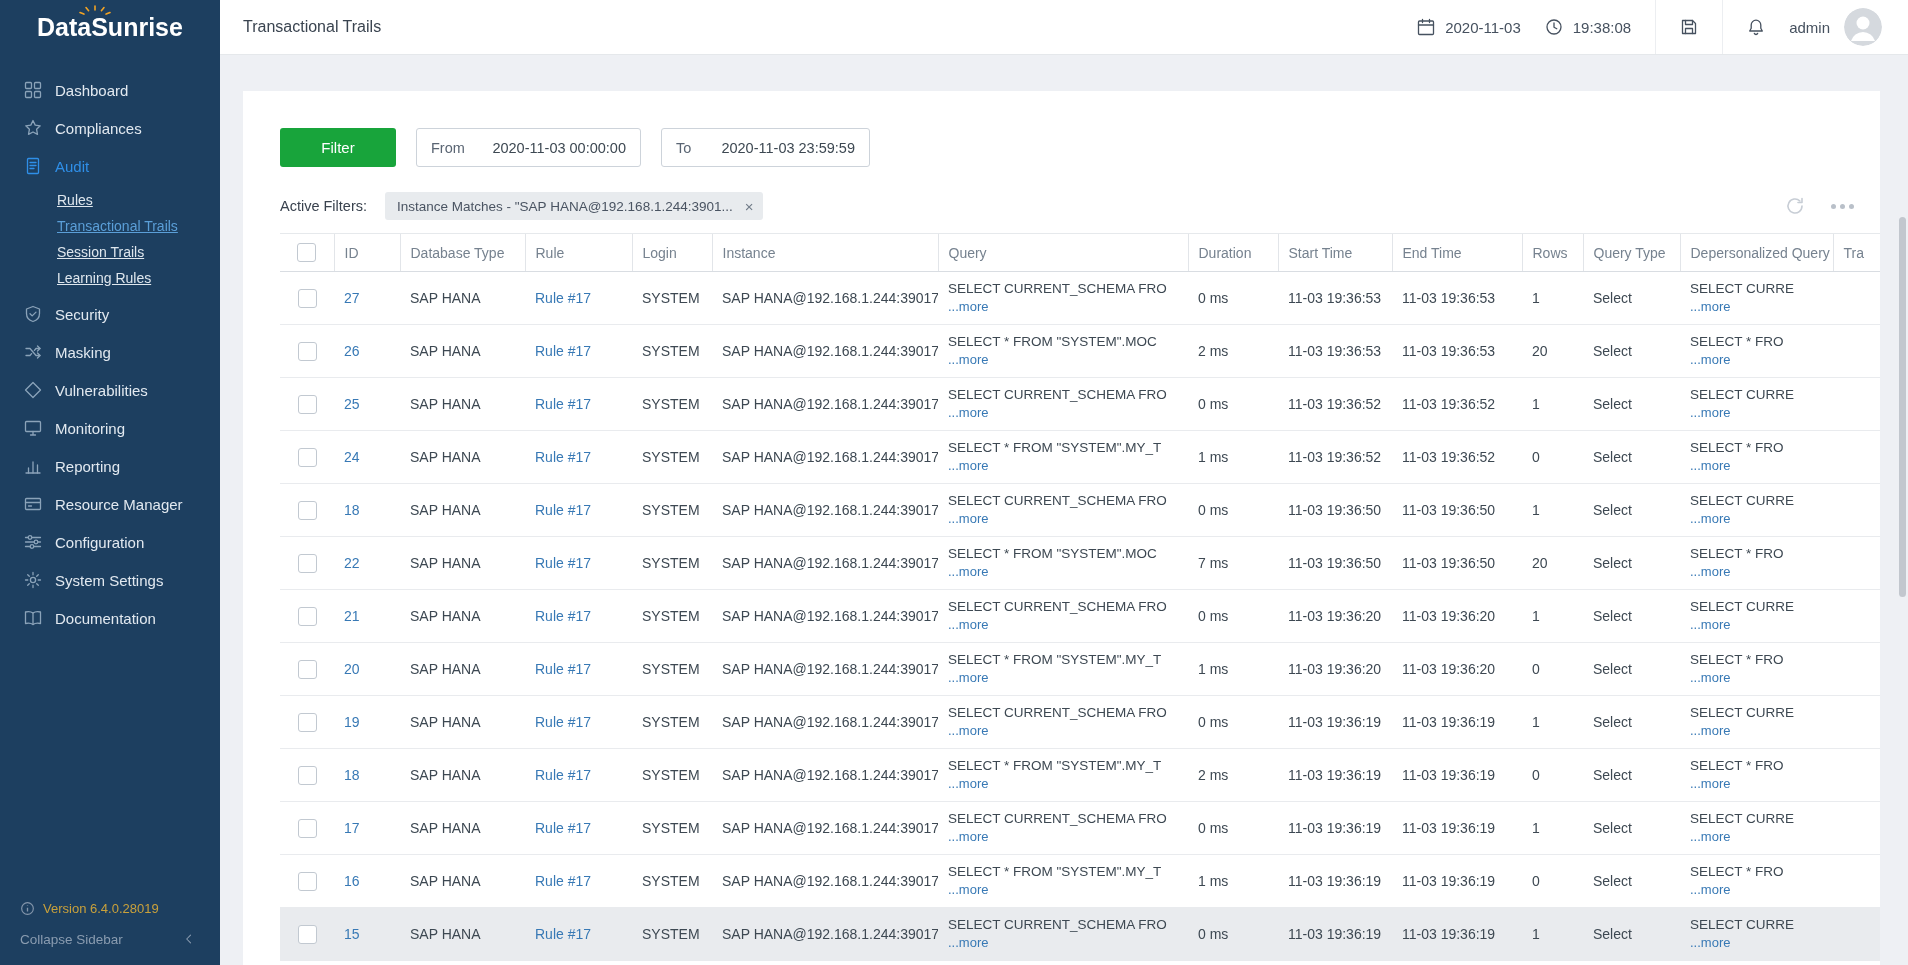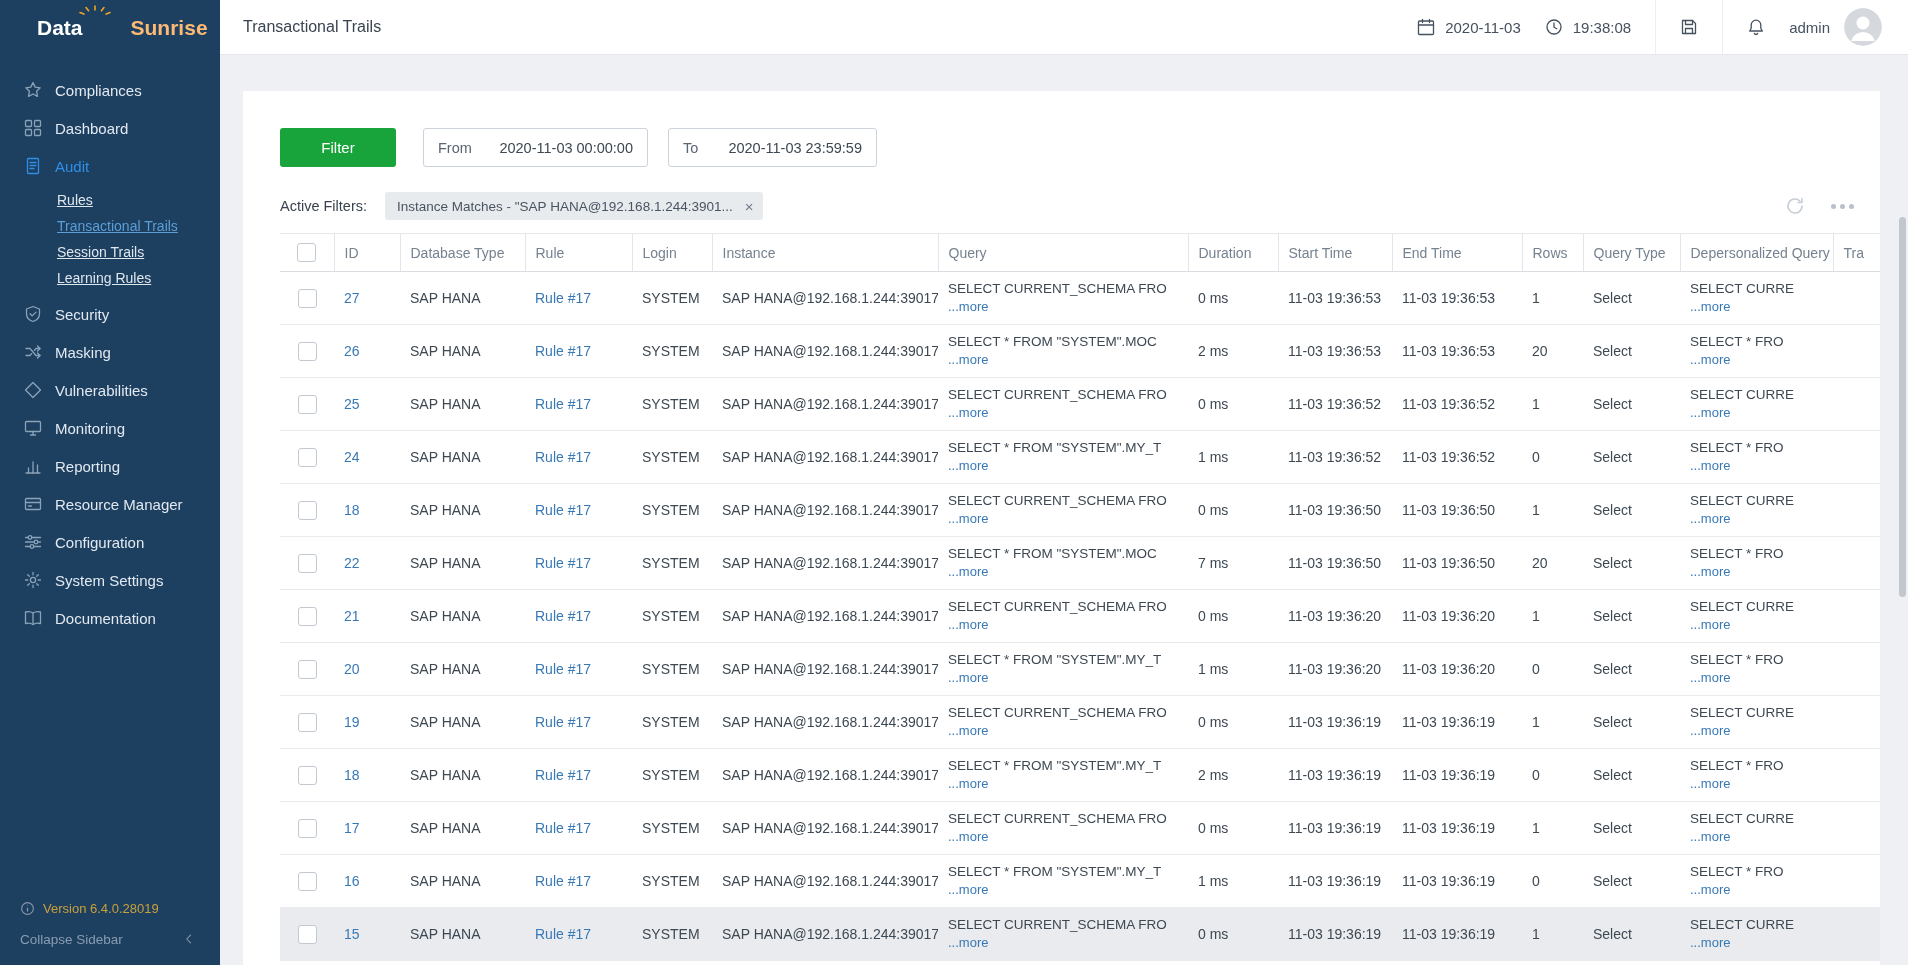--- a/index.html
+++ b/index.html
@@ -4,23 +4,23 @@
 <style>
   * { margin:0; padding:0; box-sizing:border-box; }
   html,body { width:1908px; height:965px; overflow:hidden; background:#fff;
     font-family:"Liberation Sans","DejaVu Sans",sans-serif; }
   .app { position:relative; width:1908px; height:965px; background:#eef0f4; }
 
   
   .sidebar { position:absolute; left:0; top:0; width:220px; height:100%;
     background:#1d3f60; display:flex; flex-direction:column; z-index:3; }
   .logo { height:55px; display:flex; align-items:center; padding-left:37px;
-    font-size:21px; font-weight:bold; position:relative; cursor:pointer;gap:48px; }
+    font-size:25px; font-weight:bold; position:relative; cursor:pointer; }
   .logo .l-data { color:#ffffff; }
-  .logo .l-sunrise { color:#fdba74; }
+  .logo .l-sunrise { color:#ffffff; }
   .logo .sun { position:absolute; left:78px; top:5px; }
   .menu { padding-top:16px; }
   .menu-item { height:38px; display:flex; align-items:center; padding-left:24px;
     gap:13px; font-size:15px; color:#e2e9f0; cursor:pointer; }
   .mi-icon { width:18px; height:18px; color:#8ba3b9; display:flex; align-items:center; }
   .menu-item.active, .menu-item.active .mi-icon { color:#2f8fe8; }
   .submenu { padding:2px 0 4px 0; }
   .submenu-item { height:26px; display:flex; align-items:center; padding-left:57px;
     font-size:14px; color:#dfe7ee; cursor:pointer;text-decoration:underline; }
   .submenu-item.active { color:#5b9fd8; }
@@ -48,21 +48,21 @@
   .card { margin:36px 28px 0 23px; background:#fff; min-height:1100px;
     padding:37px 0 0 37px; overflow:hidden; }
 
   .filter-row { display:flex; align-items:center; gap:20px; margin-bottom:25px; }
   .btn-filter { width:116px; height:39px; background:#18a43b; color:#fff; border:none;
     border-radius:3px; font-size:15px; font-family:inherit; cursor:pointer; }
   .field { height:39px; border:1px solid #cdd3da; border-radius:3px; background:#fff;
     display:flex; align-items:center; font-size:14.5px; cursor:pointer; }
   .field .f-label { color:#5a6573; padding-left:14px; }
   .field .f-value { color:#3d4852; margin-left:auto; padding-right:14px; }
-  .field.from { width:225px;margin-left:7px; }
+  .field.from { width:225px; }
   .field.to { width:209px; }
 
   .filters-row { display:flex; align-items:center; gap:18px; margin-bottom:13px; padding-right:26px; }
   .af-label { font-size:14.5px; color:#39424e; }
   .chip { background:#e8ebee; border-radius:3px; height:28px; display:flex; align-items:center;
     padding:0 10px 0 12px; font-size:13.5px; color:#4a5462; gap:12px; cursor:pointer; }
   .chip .x { color:#707b88; font-size:15px; line-height:1; cursor:pointer; }
   .af-right { margin-left:auto; display:flex; align-items:center; gap:26px; color:#c7cdd5; }
   .dots { display:flex; gap:4px; cursor:pointer; }
   .dots i { width:5px; height:5px; border-radius:50%; background:#b9c0c9; }
@@ -100,36 +100,36 @@
         </g>
       </svg>
       <span class="l-data">Data</span>
         <span class="l-sunrise">Sunrise</span>
     </div>
 
     <nav class="menu">
       <div class="menu-item">
         <span class="mi-icon">
           <svg class="svgi" width="18" height="18" viewBox="0 0 18 18">
-              <path d="M9 1.5l2.2 4.6 5 .7-3.6 3.5.9 5L9 13l-4.5 2.3.9-5L1.8 6.8l5-.7z"></path>
-            </svg>
-        </span>
-        <span>Compliances</span>
-      </div>
-
-      <div class="menu-item">
-        <span class="mi-icon">
-          <svg class="svgi" width="18" height="18" viewBox="0 0 18 18">
               <rect x="1.5" y="1.5" width="6" height="6" rx="1"></rect>
               <rect x="10.5" y="1.5" width="6" height="6" rx="1"></rect>
               <rect x="1.5" y="10.5" width="6" height="6" rx="1"></rect>
               <rect x="10.5" y="10.5" width="6" height="6" rx="1"></rect>
             </svg>
         </span>
         <span>Dashboard</span>
+      </div>
+
+      <div class="menu-item">
+        <span class="mi-icon">
+          <svg class="svgi" width="18" height="18" viewBox="0 0 18 18">
+              <path d="M9 1.5l2.2 4.6 5 .7-3.6 3.5.9 5L9 13l-4.5 2.3.9-5L1.8 6.8l5-.7z"></path>
+            </svg>
+        </span>
+        <span>Compliances</span>
       </div>
 
       <div class="menu-item active">
         <span class="mi-icon">
           <svg class="svgi" width="18" height="18" viewBox="0 0 18 18">
               <rect x="3.5" y="1.5" width="11" height="15" rx="1"></rect>
               <path d="M6 5.5h6M6 8.5h6M6 11.5h4"></path>
             </svg>
         </span>
         <span>Audit</span>

